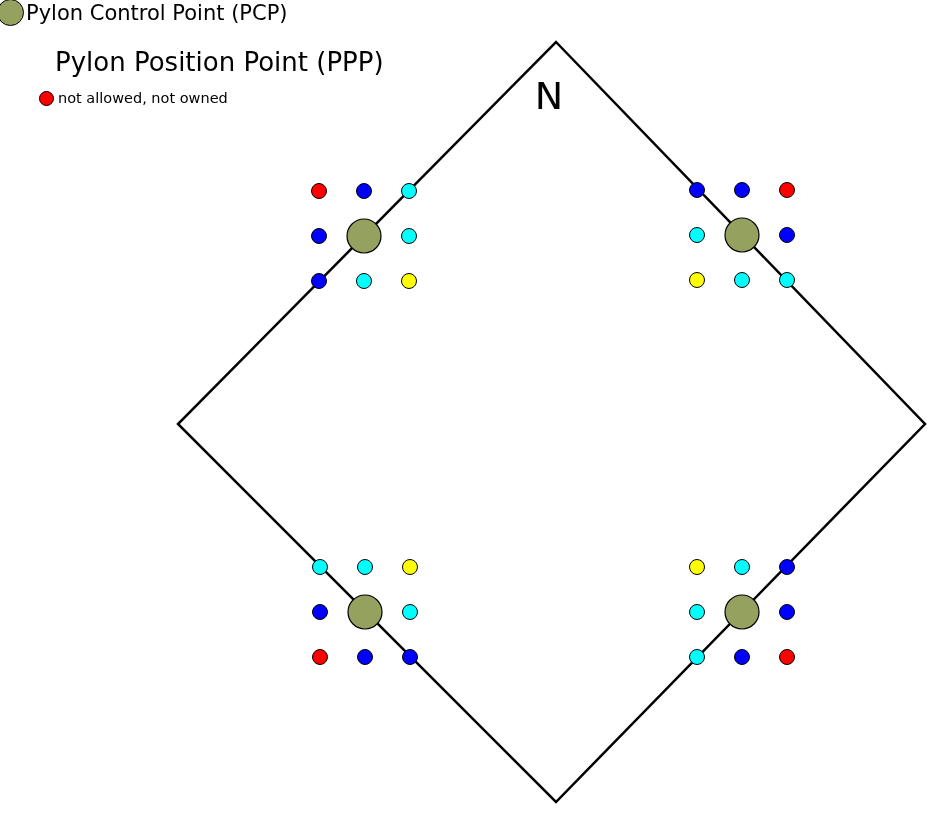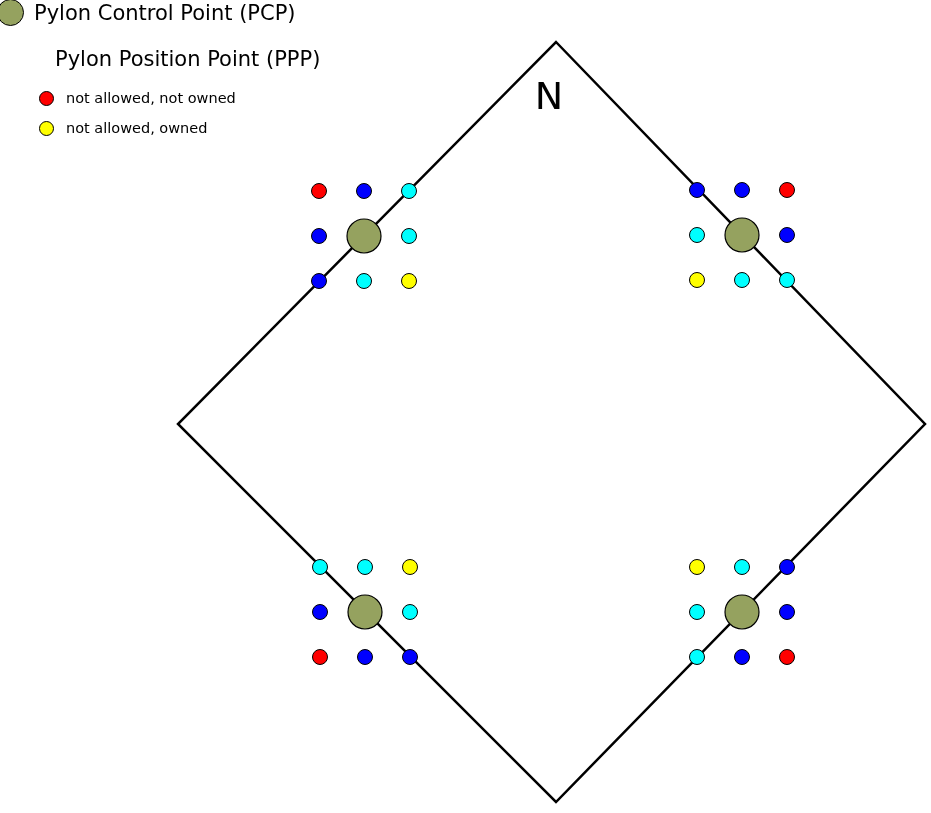--- a/index.html
+++ b/index.html
@@ -5,26 +5,26 @@
   html,body{margin:0;padding:0;}
   body{
     width:931px;height:813px;background:#ffffff;position:relative;overflow:hidden;
     font-family:"DejaVu Sans","Liberation Sans",sans-serif;color:#000;
   }
   .stage{position:absolute;inset:0;}
   #diagram-svg{position:absolute;left:0;top:0;display:block;}
   .legend{position:absolute;left:0;top:0;}
   .pcp-row{position:absolute;left:-3px;top:-1px;display:flex;align-items:center;}
   .pcp-swatch{width:27px;height:27px;border-radius:50%;border:1.4px solid #000;box-sizing:border-box;flex:none;}
-  .pcp-label{font-size:21px;margin-left:10px;white-space:nowrap;}
-  .ppp-title{position:absolute;left:55px;top:47px;font-size:21px;white-space:nowrap;}
+  .pcp-label{font-size:21px;margin-left:2px;white-space:nowrap;}
+  .ppp-title{position:absolute;left:55px;top:47px;font-size:26px;white-space:nowrap;}
   .items{position:absolute;left:39px;top:83px;}
   .item{display:flex;align-items:center;height:30px;}
   .dot{width:15px;height:15px;border-radius:50%;border:1px solid #000;box-sizing:border-box;flex:none;}
-  .item-label{margin-left:12px;font-size:14.5px;white-space:nowrap;}
+  .item-label{margin-left:4px;font-size:14.5px;white-space:nowrap;}
 </style>
 </head>
 <body>
 
 <div class="stage">
 
   <svg id="diagram-svg" width="931" height="813" viewBox="0 0 931 813">
       <polygon points="556,42 925,424 556,802 178,424" fill="none" stroke="#000000" stroke-width="2.5" stroke-linejoin="miter"></polygon>
       <text x="549" y="109" text-anchor="middle" font-size="38" font-family="&quot;DejaVu Sans&quot;,&quot;Liberation Sans&quot;,sans-serif" fill="#000000">N</text>
       <circle cx="319" cy="191" r="7.5" fill="#ff0000" stroke="#000000" stroke-width="1"></circle>
@@ -72,20 +72,16 @@
       <span class="pcp-label">Pylon Control Point (PCP)</span>
     </div>
 
     <div class="ppp-title">Pylon Position Point (PPP)</div>
 
     <div class="items">
       <div class="item">
         <span class="dot" style="background: rgb(255, 0, 0);"></span>
         <span class="item-label">not allowed, not owned</span>
       </div>
-      <div class="item">
-        <span class="dot" style="background: rgb(255, 255, 0);"></span>
-        <span class="item-label">not allowed, owned</span>
-      </div>
     </div>
 
   </div>
 </div>
 
 </body></html>

